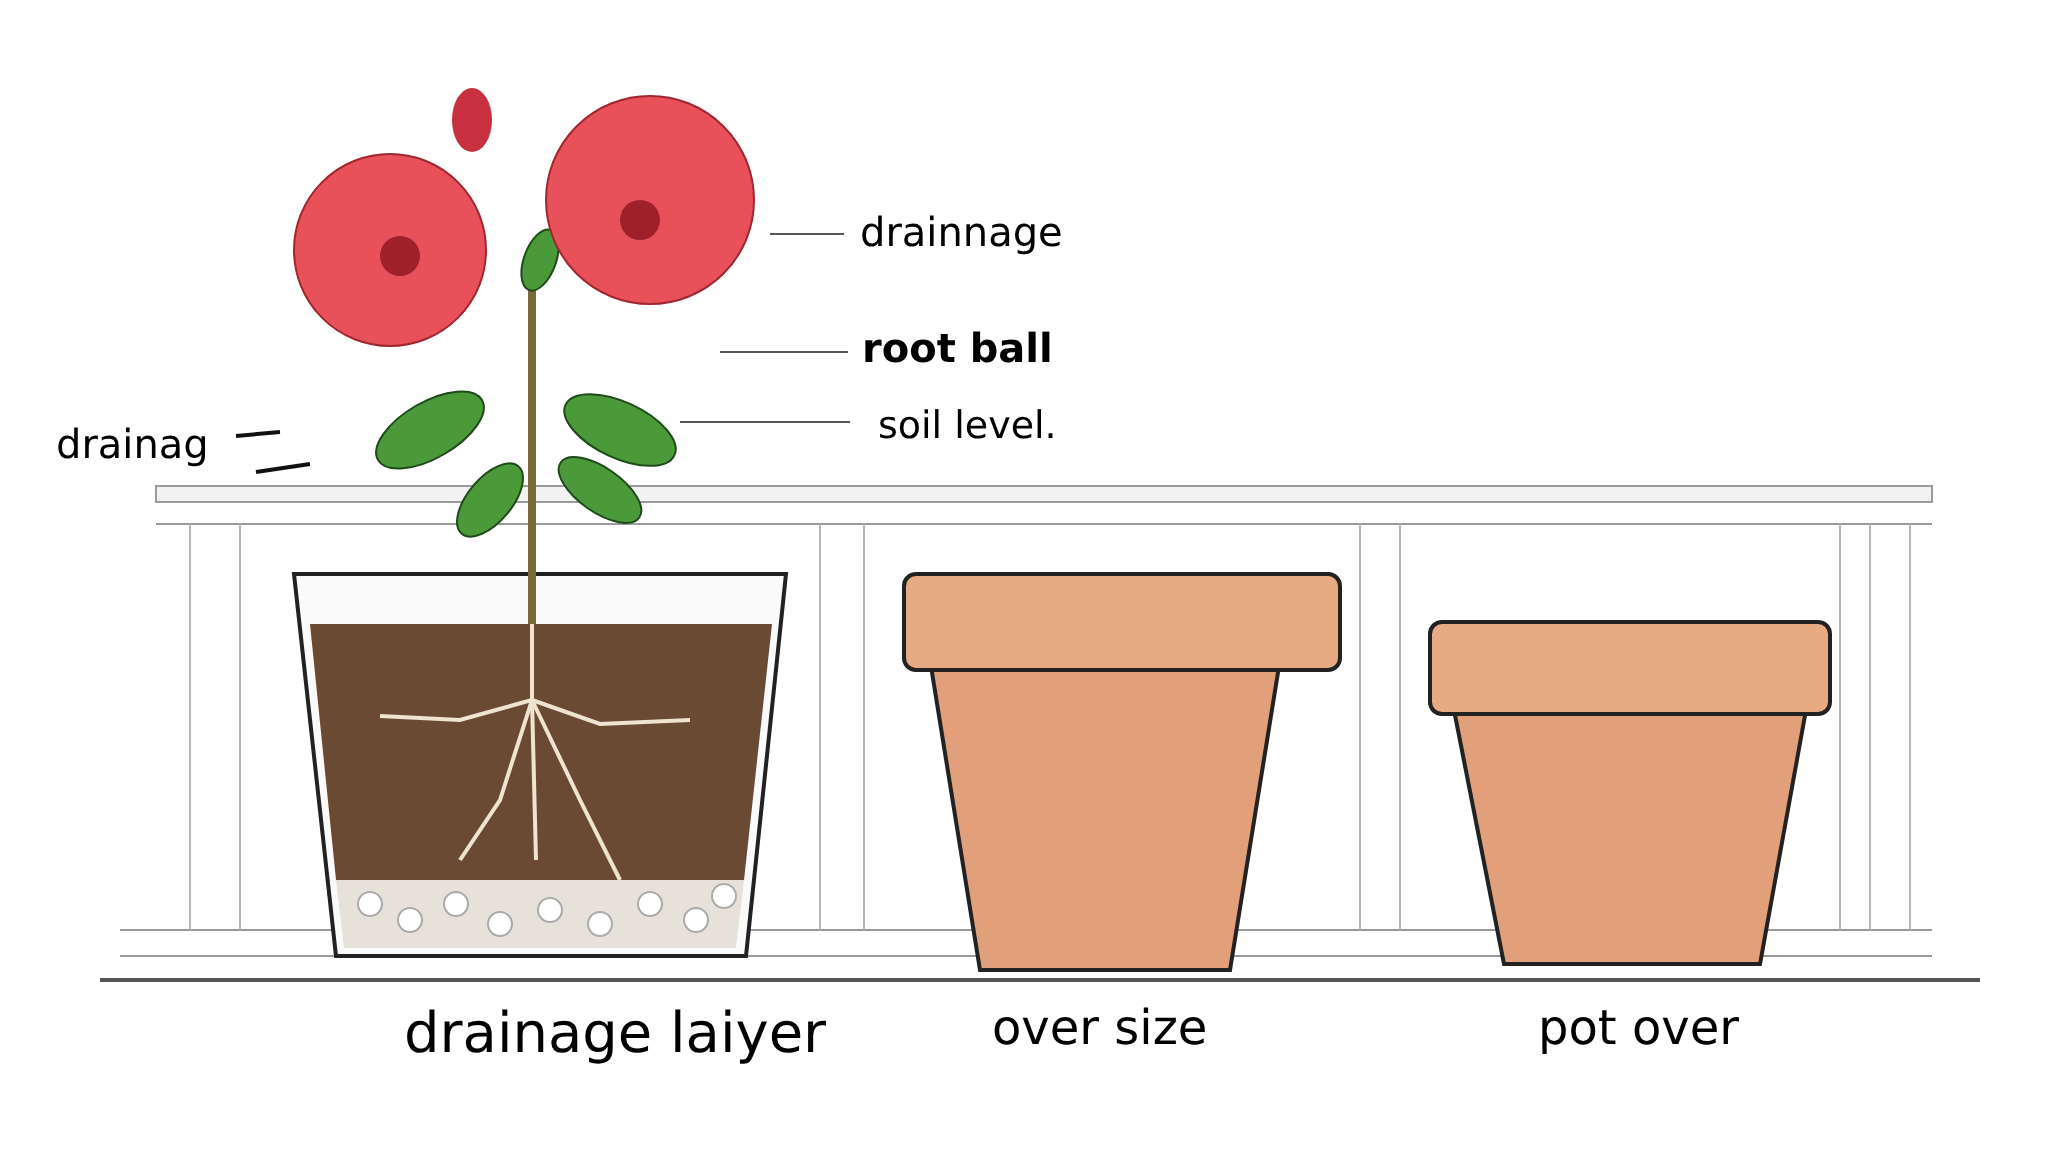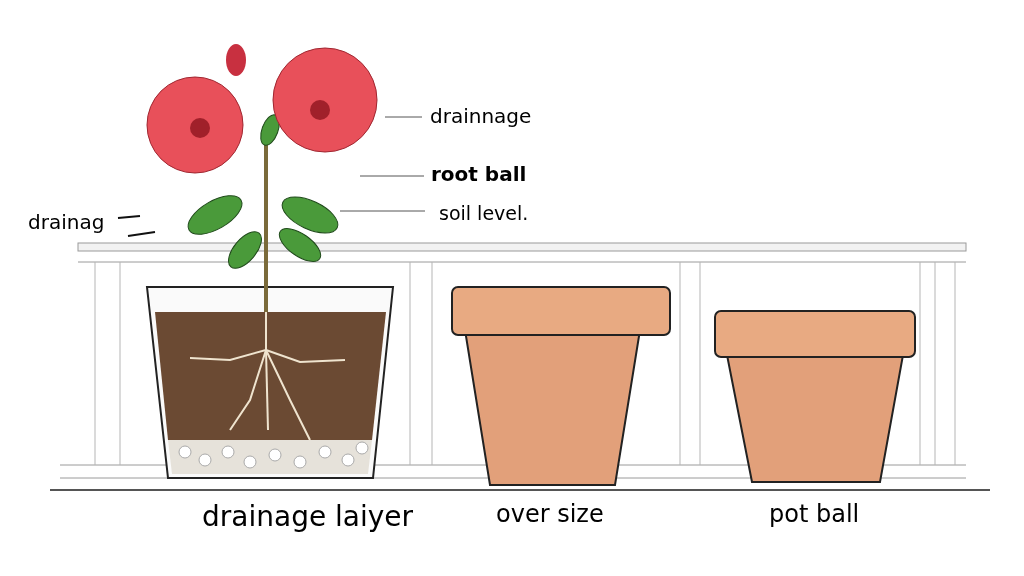--- a/index.html
+++ b/index.html
@@ -99,13 +99,13 @@
     <rect x="715" y="311" width="200" height="46" rx="6" fill="#e8aa82" stroke="#222" stroke-width="2"></rect>
   </g>
 </svg>
 
 <div class="lbl l-drainnage">drainnage</div>
 <div class="lbl l-rootball">root ball</div>
 <div class="lbl l-soil">soil level.</div>
 <div class="lbl l-drainag">drainag</div>
 <div class="lbl l-layer">drainage laiyer</div>
 <div class="lbl l-over">over size</div>
-<div class="lbl l-pot">pot ball</div>
+<div class="lbl l-pot">pot over</div>
 
 </body></html>

